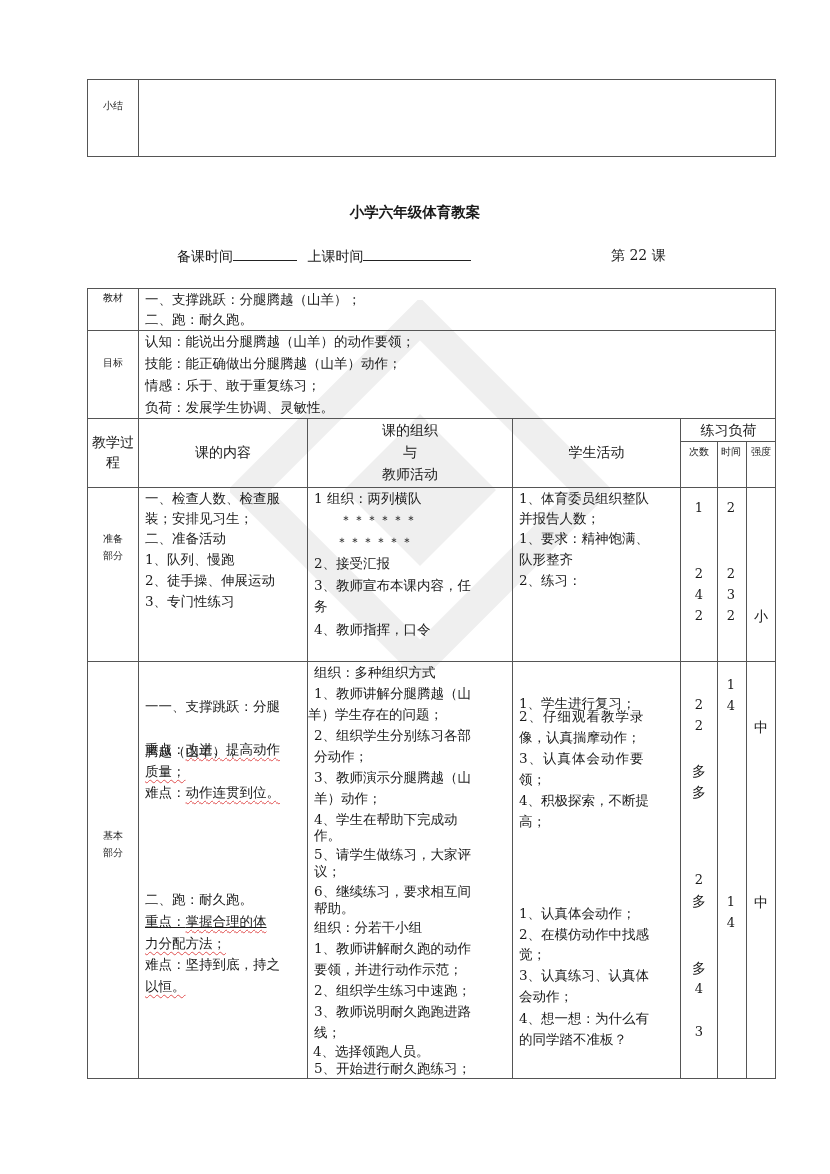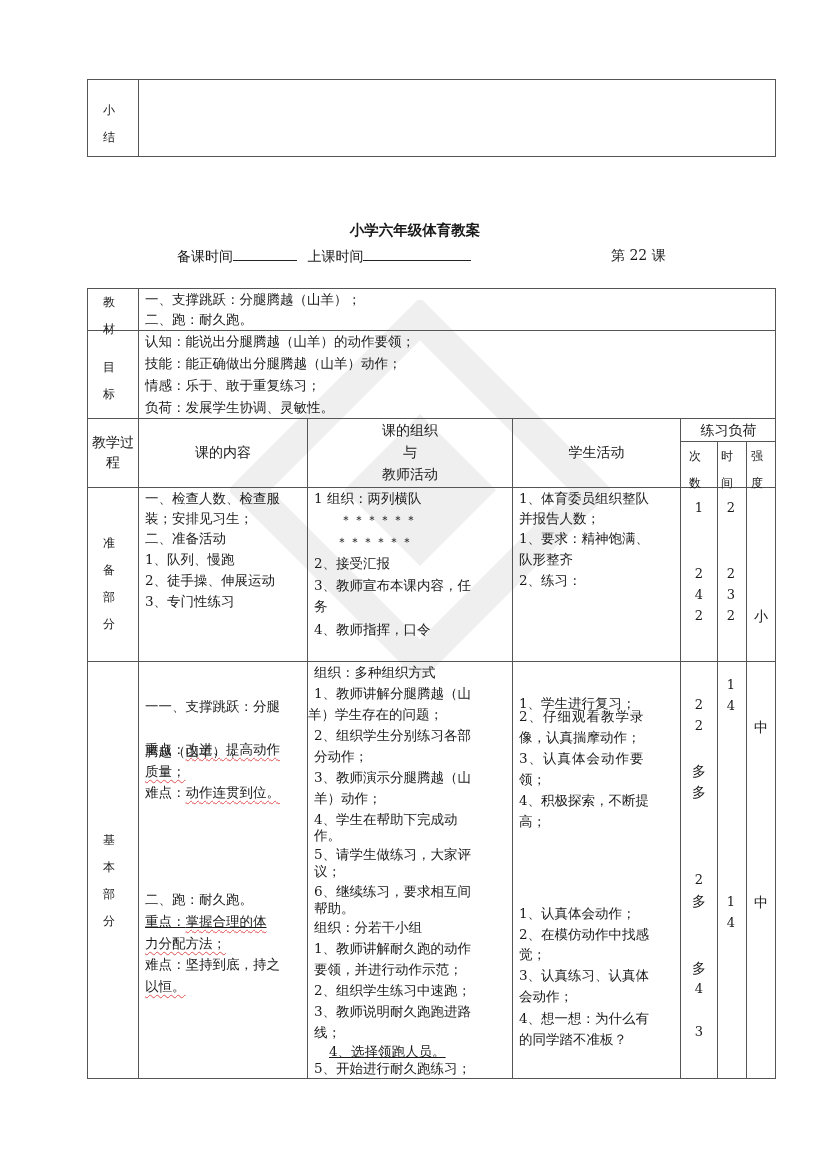--- a/index.html
+++ b/index.html
@@ -3,42 +3,42 @@
 <meta charset="utf-8">
 <style>
   html, body { margin:0; padding:0; background:#ffffff; }
   body { width:830px; height:1174px; position:relative; overflow:hidden;
          font-family:"DejaVu Serif","Liberation Serif",serif; color:#1a1a1a; }
   .abs { position:absolute; }
   .box { position:absolute; border:1px solid #555; box-sizing:border-box; }
   .vline { position:absolute; width:1px; background:#555; }
   .hline { position:absolute; height:1px; background:#555; }
   .txt { position:absolute; font-size:13.5px; line-height:19px; white-space:nowrap; }
-  .vert { position:absolute; font-size:12px; line-height:27px; text-align:left; width:20px; white-space:normal; word-break:break-all; }
+  .vert { position:absolute; font-size:10px; line-height:17px; text-align:right; width:20px; white-space:normal; word-break:break-all; }
   .center { text-align:center; }
   .title { font-family:"DejaVu Sans","Liberation Sans",sans-serif; font-weight:bold; font-size:14.5px; }
   .wavy { text-decoration:underline wavy #e05050; text-decoration-thickness:1px; text-underline-offset:3px; }
   .blank { display:inline-block; border-bottom:1px solid #222; height:14px; vertical-align:baseline; }
   .numcol { position:absolute; font-size:13px; line-height:18px; text-align:center; width:20px; }
   .watermark { position:absolute; left:230px; top:300px; width:380px; height:380px; opacity:0.06; pointer-events:none; }
 </style>
 </head>
 <body>
 
 <svg class="watermark" viewBox="0 0 100 100">
   <path d="M50 5 L95 50 L50 95 L5 50 Z" fill="none" stroke="#000" stroke-width="8"></path>
   <path d="M30 50 L50 30 L70 50 L50 70 Z" fill="#000"></path>
 </svg>
 
 <div class="box" style="left:87px;top:79px;width:689px;height:78px;"></div>
 <div class="vline" style="left:138px;top:79px;height:78px;"></div>
 <div class="vert" style="left:103px;top:97px;">小结</div>
 <div class="abs" style="left:142px;top:82px;width:630px;height:72px;"></div>
 
-<div class="txt title center" style="left:300px;top:203px;width:230px;margin-top:18px;">小学六年级体育教案</div>
+<div class="txt title center" style="left:300px;top:203px;width:230px;">小学六年级体育教案</div>
 
 <div class="txt" style="left:177px;top:246px;font-size:14px;">
   <span>备课时间</span><span class="blank" style="width:64px;"></span>
   <span style="margin-left:6px;">上课时间</span><span class="blank" style="width:108px;"></span>
 </div>
 <div class="txt" style="left:611px;top:246px;font-size:14px;">第 22 课</div>
 
 <div class="box" style="left:87px;top:288px;width:689px;height:791px;"></div>
 
 <div class="hline" style="left:87px;top:330px;width:689px;"></div>
@@ -148,21 +148,21 @@
 <div class="txt" style="left:314px;top:845px;">5、请学生做练习，大家评</div>
 <div class="txt" style="left:314px;top:862px;">议；</div>
 <div class="txt" style="left:314px;top:882px;">6、继续练习，要求相互间</div>
 <div class="txt" style="left:314px;top:899px;">帮助。</div>
 <div class="txt" style="left:314px;top:918px;">组织：分若干小组</div>
 <div class="txt" style="left:314px;top:939px;">1、教师讲解耐久跑的动作</div>
 <div class="txt" style="left:314px;top:960px;">要领，并进行动作示范；</div>
 <div class="txt" style="left:314px;top:981px;">2、组织学生练习中速跑；</div>
 <div class="txt" style="left:314px;top:1002px;">3、教师说明耐久跑跑进路</div>
 <div class="txt" style="left:314px;top:1023px;">线；</div>
-<div class="txt" style="left:329px;top:1042px;text-decoration:underline;">4、选择领跑人员。</div>
+<div class="txt" style="left:313px;top:1042px;">4、选择领跑人员。</div>
 <div class="txt" style="left:314px;top:1059px;">5、开始进行耐久跑练习；</div>
 
 <div class="txt" style="left:519px;top:686px;margin-top:8px;">1、学生进行复习；</div>
 <div class="txt" style="left:519px;top:707px;letter-spacing:1px;">2、仔细观看教学录</div>
 <div class="txt" style="left:519px;top:728px;">像，认真揣摩动作；</div>
 <div class="txt" style="left:519px;top:749px;letter-spacing:1px;">3、认真体会动作要</div>
 <div class="txt" style="left:519px;top:770px;">领；</div>
 <div class="txt" style="left:519px;top:791px;">4、积极探索，不断提</div>
 <div class="txt" style="left:519px;top:812px;">高；</div>
 

